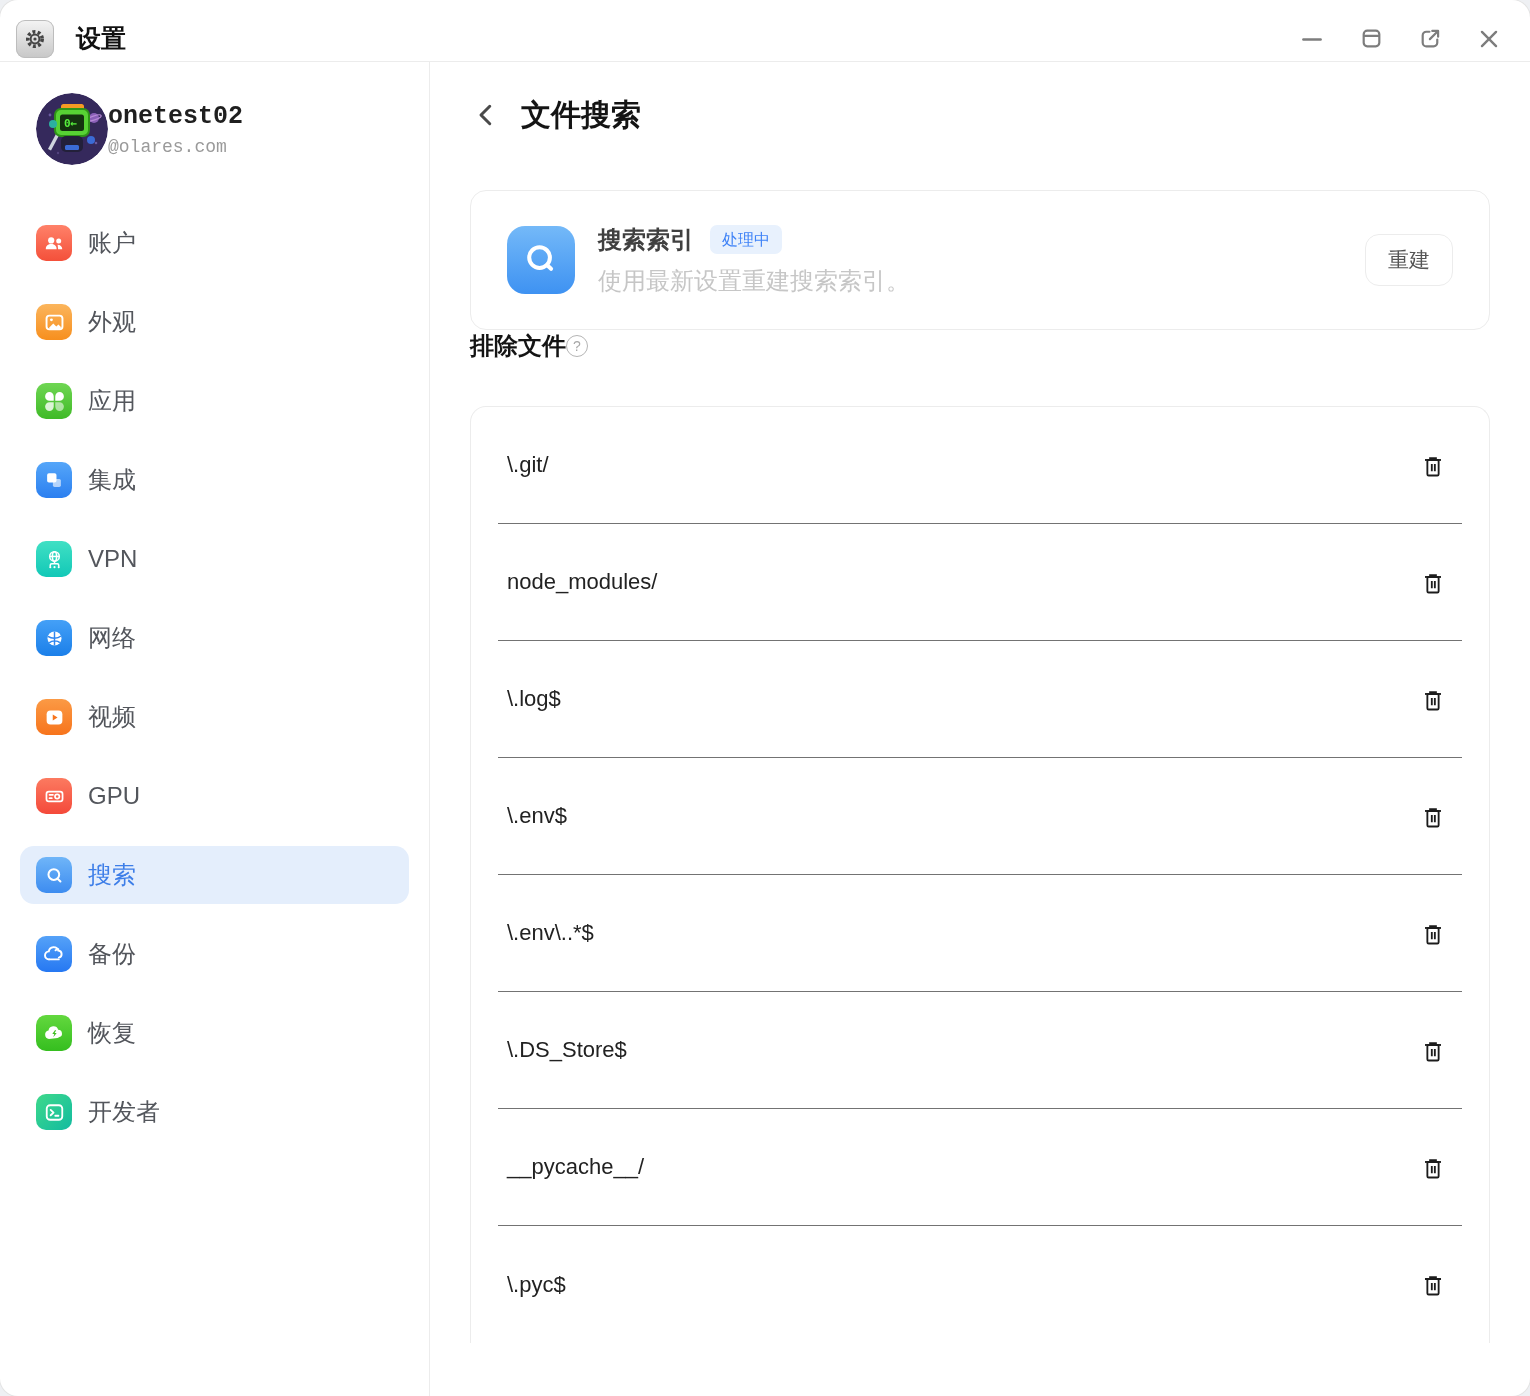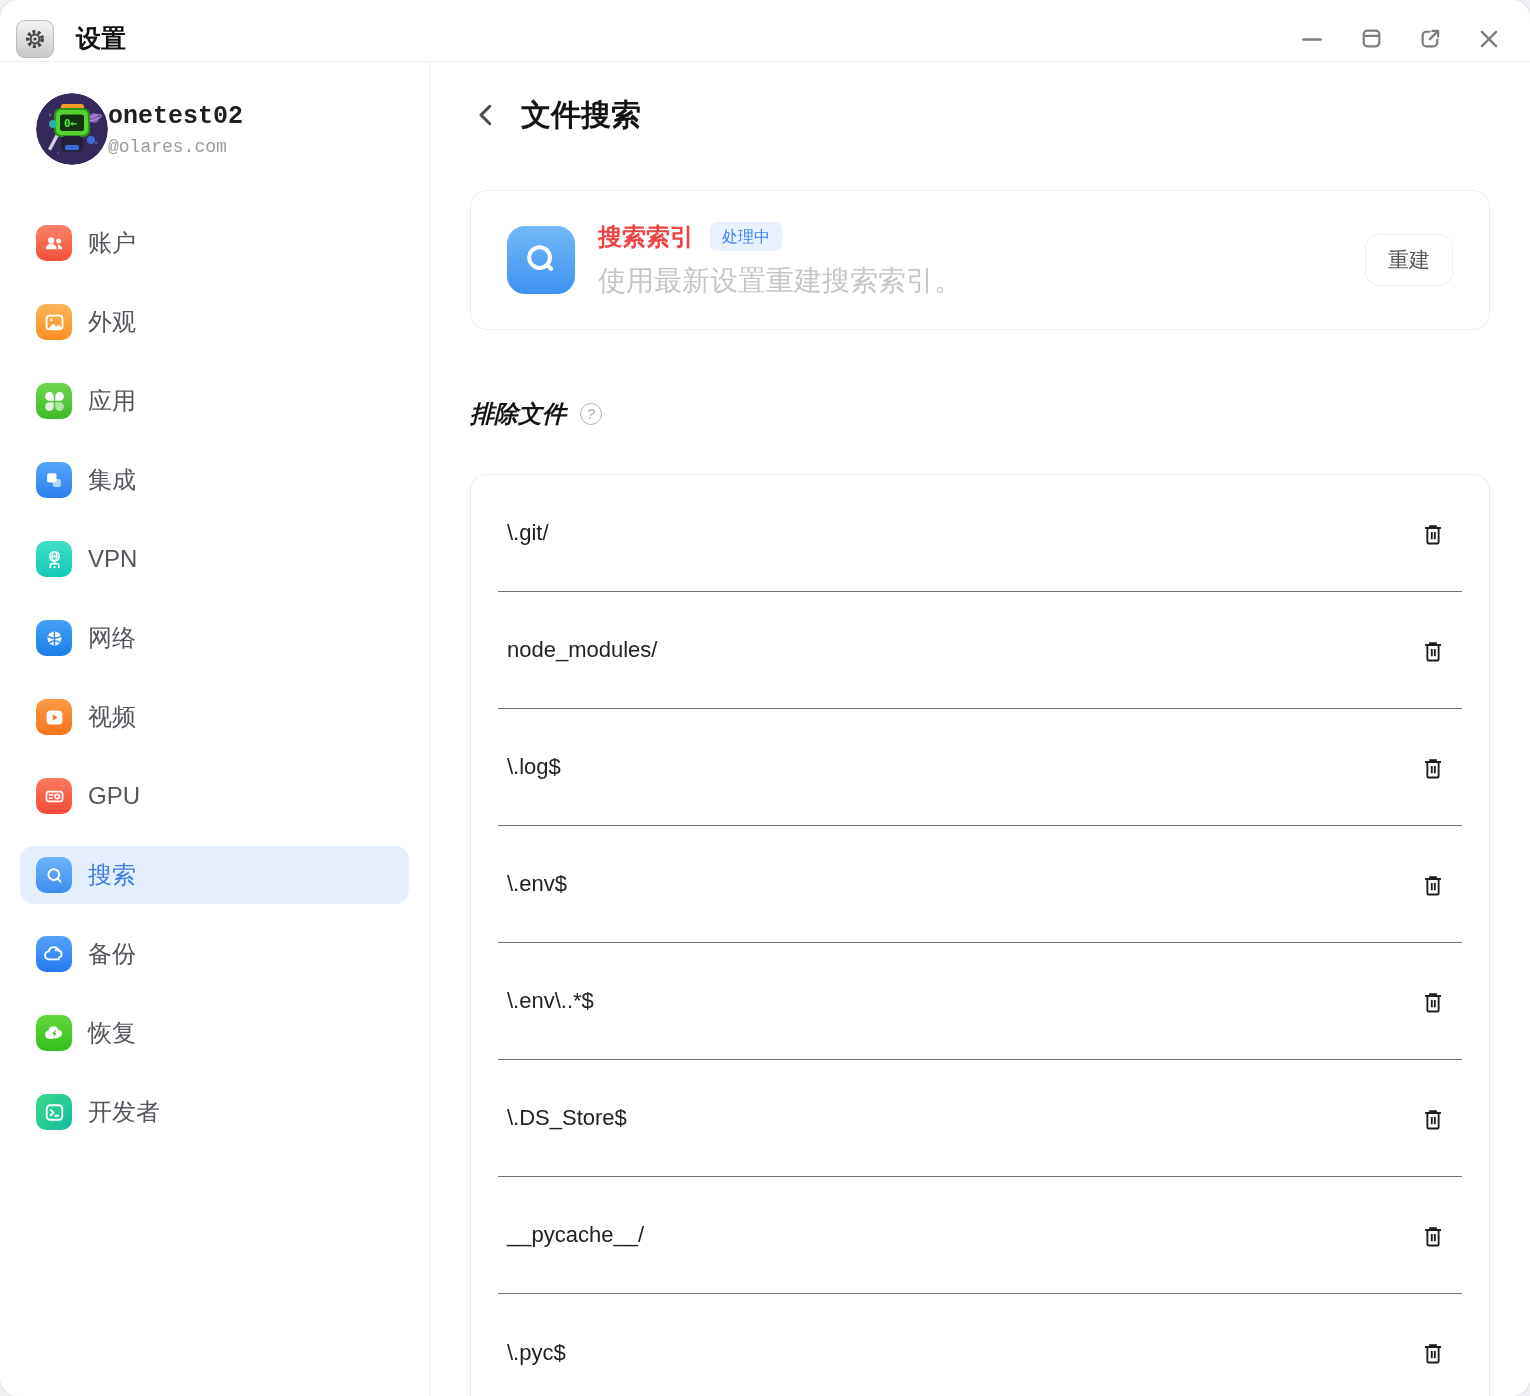--- a/index.html
+++ b/index.html
@@ -47,27 +47,27 @@
   
   .page-header{margin-top:28px;height:50px;display:flex;align-items:center;gap:19px;flex:none;}
   .back-btn{background:none;border:none;padding:0;width:32px;height:40px;display:flex;align-items:center;justify-content:center;cursor:pointer;}
   .page-title{font-size:30px;font-weight:700;color:#141414;}
 
   
   .index-card{margin-top:50px;height:140px;border:1px solid #ececec;border-radius:16px;display:flex;align-items:center;padding:0 36px;flex:none;}
   .index-ico{width:68px;height:68px;border-radius:18px;background:linear-gradient(180deg,#74B9F8,#3E92F2);display:flex;align-items:center;justify-content:center;flex:none;}
   .index-meta{margin-left:23px;}
   .index-title-row{display:flex;align-items:center;}
-  .index-title{font-size:24px;font-weight:700;color:#ef4444;}
+  .index-title{font-size:24px;font-weight:700;color:#404040;}
   .status-badge{margin-left:16px;background:#E8F1FD;color:#3E82F7;font-size:16px;padding:5px 12px;border-radius:7px;line-height:1.2;}
-  .index-desc{font-size:28px;color:#C6C6C6;margin-top:9px;}
+  .index-desc{font-size:24px;color:#C6C6C6;margin-top:9px;}
   .rebuild-btn{margin-left:auto;min-width:88px;height:52px;border-radius:14px;border:1px solid #ececec;background:#fff;color:#555;font-size:21px;padding:0 22px;cursor:pointer;font-family:inherit;}
 
   
-  .section-head{margin-top:68px;display:flex;align-items:center;gap:14px;flex:none;font-style:italic;}
+  .section-head{display:flex;align-items:center;flex:none;}
   .section-title{font-size:24px;font-weight:700;color:#141414;}
   .help-icon{width:22px;height:22px;border-radius:50%;border:1.6px solid #b5b5b5;color:#a8a8a8;font-size:14px;display:flex;align-items:center;justify-content:center;line-height:1;cursor:default;}
   .exclude-card{margin-top:44px;border:1px solid #ececec;border-radius:16px 16px 0 0;border-bottom:none;flex:none;}
   .xrow{margin:0 27px;height:117px;display:flex;align-items:center;padding:0 14px 0 9px;border-bottom:1px solid #737373;}
   .xrow:last-child{border-bottom:none;}
   .pattern{font-size:22px;color:#222;}
   .trash{margin-left:auto;background:none;border:none;padding:0;width:30px;height:32px;display:flex;align-items:center;justify-content:center;cursor:pointer;}
 </style>
 </head>
 <body>

